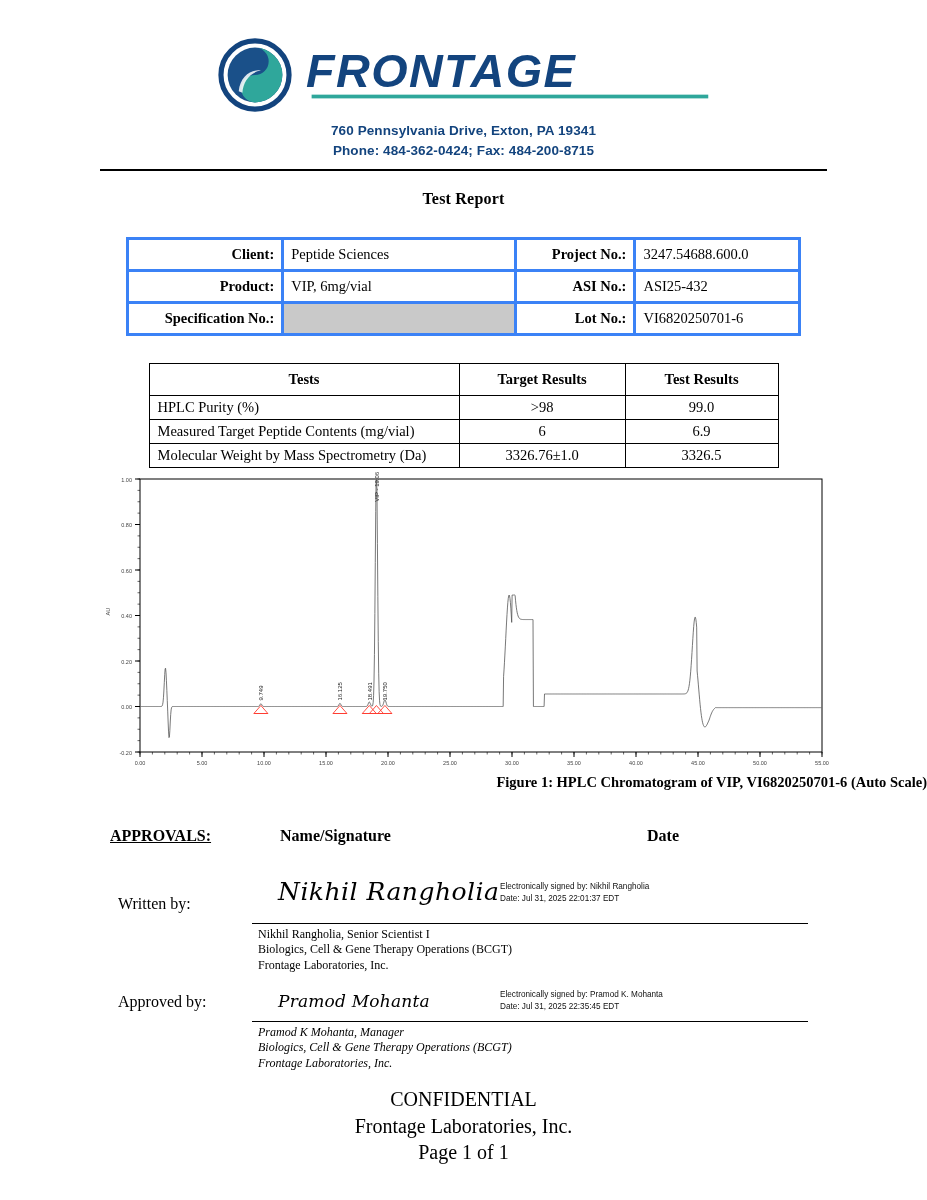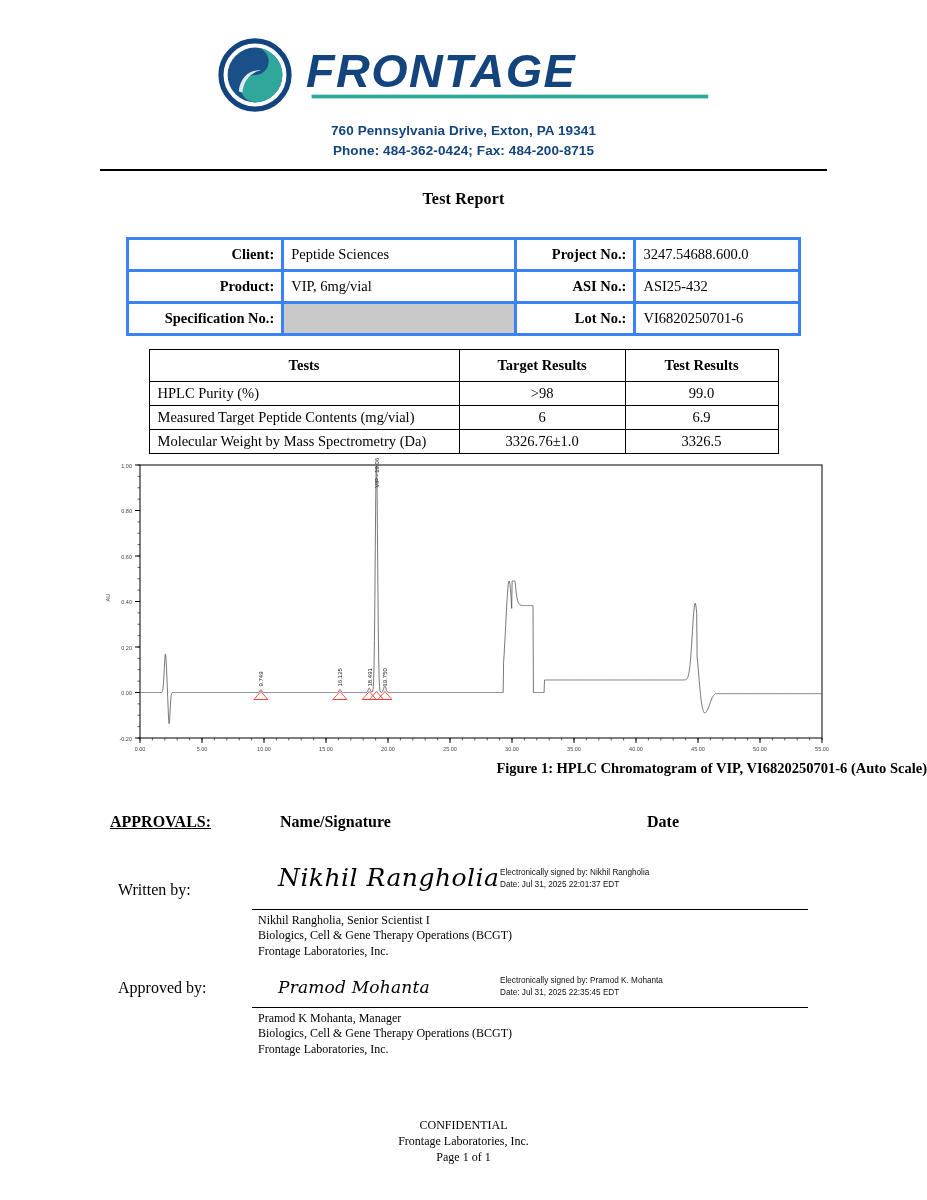--- a/index.html
+++ b/index.html
@@ -52,21 +52,21 @@
   }
   .info-table .lbl { text-align:right; font-weight:bold; white-space:nowrap; }
   .info-table .l1 { width:146px; }
   .info-table .v1 { width:260px; }
   .info-table .l2 { width:110px; }
   .info-table .v2 { width:159px; }
   .shaded { background:#c9c9c9; }
 
   
   .res-table {
-    margin:13px auto 0 auto;
+    margin:27px auto 0 auto;
     width:630px;
     font-size:14.5px;
   }
   .res-table td, .res-table th {
     border:1px solid #000;
     padding:3px 8px;
     vertical-align:middle;
   }
   .res-table th { font-weight:bold; text-align:center; height:25px; }
   .res-table td.test { text-align:left; line-height:1.15; }
@@ -114,26 +114,26 @@
   .sig-line {
     position:absolute; left:142px; top:54px;
     width:556px; height:1px; background:#000;
   }
   .sig-line.short { top:48px; }
   .sig-names {
     position:absolute; left:148px; top:58px;
     font-size:12px; line-height:1.28;
     white-space:pre-line;
   }
-  .sig-names.short { top:52px; }
+  .sig-names.short { top:52px;font-style:italic; }
 
   
   .footer {
     position:absolute; left:0; right:0; bottom:34px;
-    text-align:center; font-size:12px; line-height:1.33;
+    text-align:center; font-size:20px; line-height:1.33;
   }
 </style>
 </head>
 <body>
 
 <div class="page">
 
   <div class="header">
     <div class="logo-row">
       <svg class="logo-mark" viewBox="0 0 100 100">

